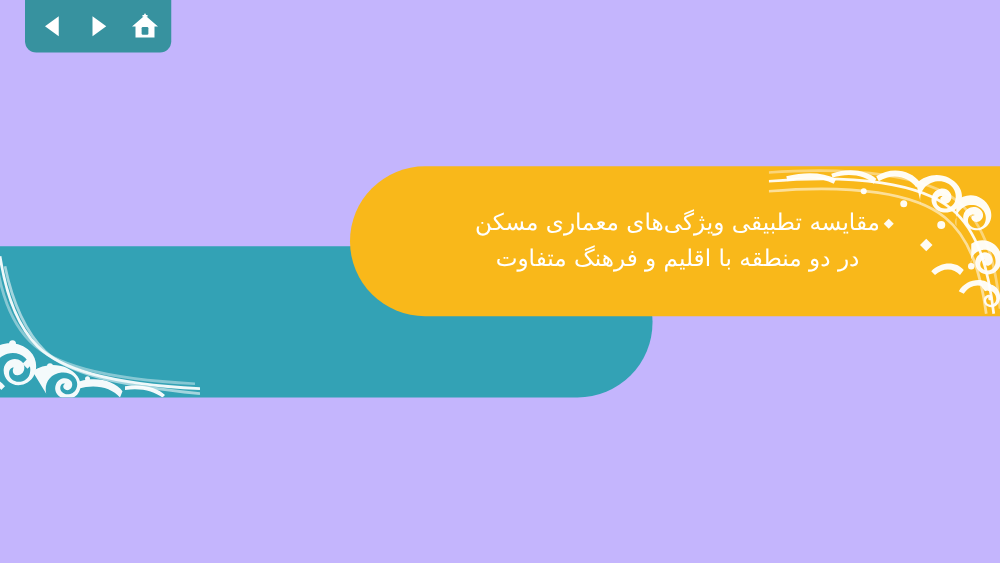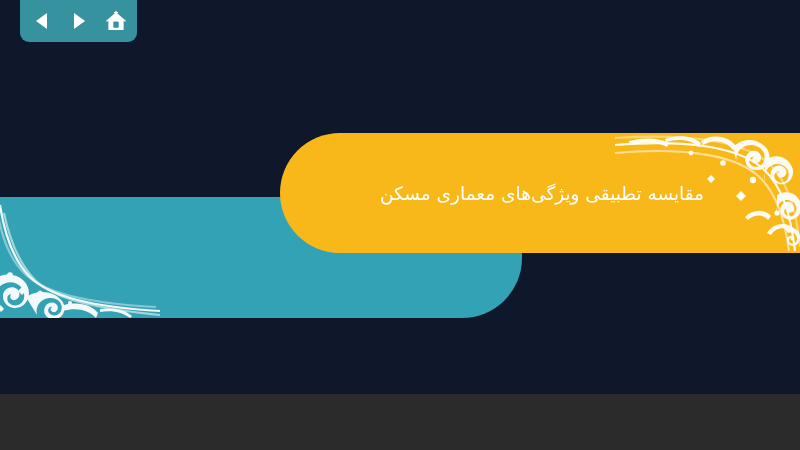--- a/index.html
+++ b/index.html
@@ -3,23 +3,23 @@
 <meta charset="utf-8">
 <style>
   html, body {
     margin: 0;
     padding: 0;
     background: #2b2b2b;
   }
   .stage {
     position: relative;
     width: 800px;
-    height: 394px;
+    height: 450px;
     overflow: hidden;
-    background: #0f172a;
+    background: #c4b5fd;
     font-family: "DejaVu Sans", sans-serif;
   }
 
   
   .navbar {
     position: absolute;
     left: 20px;
     top: 0;
     width: 117px;
     height: 42px;
@@ -200,16 +200,17 @@
         <circle cx="162" cy="80" r="2.6"></circle>
         <path d="M126 58 l5 5 l-5 5 l-5 -5 z"></path>
         <path d="M96 42 l4 4 l-4 4 l-4 -4 z"></path>
         <path d="M152 100 c6 -10 20 -12 27 -4 l-3 4 c-5 -7 -15 -6 -20 2 z"></path>
         <path d="M130 84 c8 -8 20 -8 26 -1 l-3 4 c-5 -6 -14 -6 -20 0 z"></path>
       </g>
     </svg>
 
     <div class="title-block">
       <div class="title-line">مقایسه تطبیقی ویژگی‌های معماری مسکن</div>
+      <div class="title-line">در دو منطقه با اقلیم و فرهنگ متفاوت</div>
     </div>
   </div>
 
 </div>
 
 </body></html>

